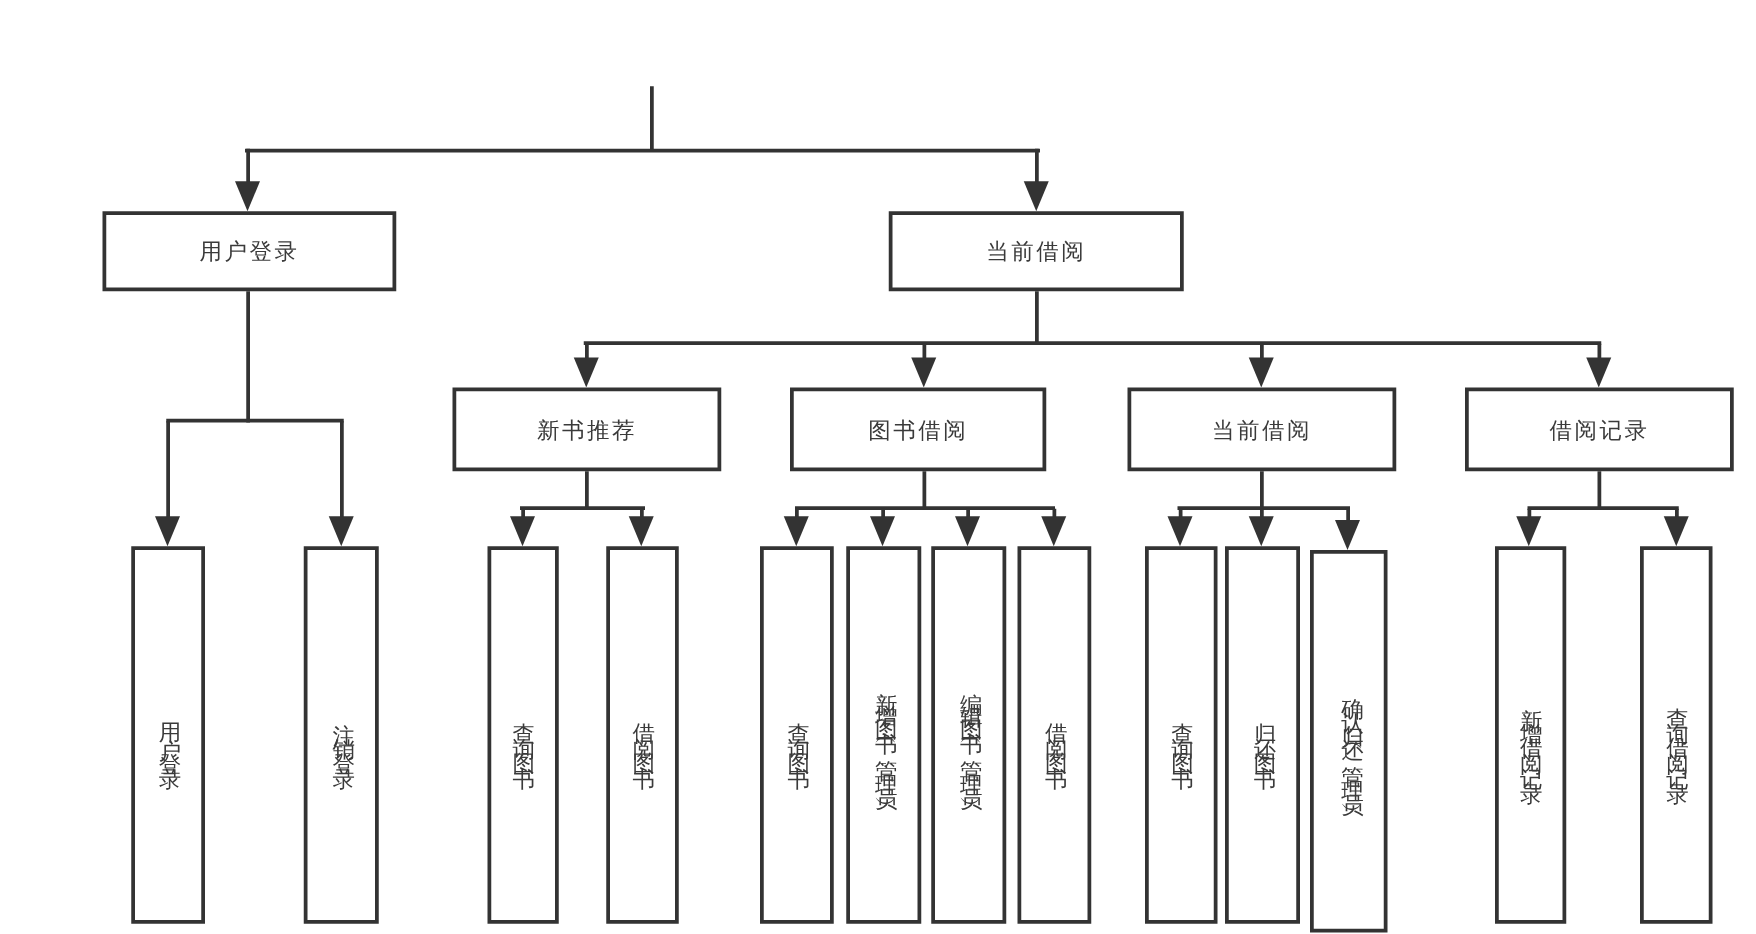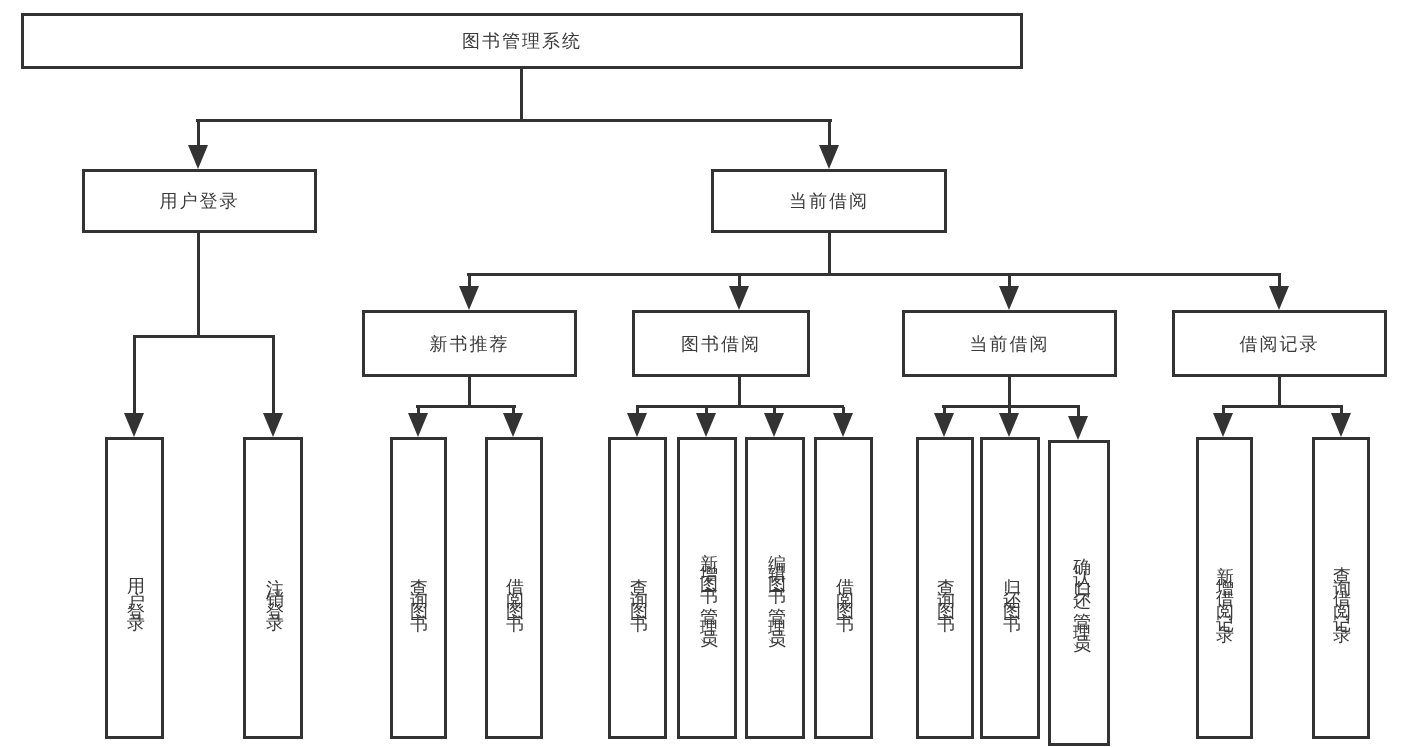--- a/index.html
+++ b/index.html
@@ -27,23 +27,20 @@
   .watermark{
     position:absolute;right:4px;top:714px;font-size:21px;letter-spacing:1px;
     color:var(--wm,#b9b1b1);white-space:nowrap;
   }
 </style>
 </head>
 <body>
 
 <div id="canvas">
 
-  <div class="node" style="left:21px;top:13px;width:1002px;height:56px;">
-    <span>图书管理系统</span>
-  </div>
 
   <div class="ln" style="left:520px;top:69px;width:3px;height:52px;"></div>
   <div class="ln" style="left:196px;top:119px;width:636px;height:3px;"></div>
   <div class="ln" style="left:197px;top:119px;width:3px;height:30px;"></div>
   <div class="ar" style="left:188px;top:145px;"></div>
   <div class="ln" style="left:828px;top:119px;width:3px;height:30px;"></div>
   <div class="ar" style="left:819px;top:145px;"></div>
 
   <div class="node" style="left:82px;top:169px;width:235px;height:64px;">
     <span>用户登录</span>
@@ -66,21 +63,21 @@
   <div class="ln" style="left:738px;top:275px;width:3px;height:15px;"></div>
   <div class="ar" style="left:729px;top:286px;"></div>
   <div class="ln" style="left:1008px;top:275px;width:3px;height:15px;"></div>
   <div class="ar" style="left:999px;top:286px;"></div>
   <div class="ln" style="left:1278px;top:275px;width:3px;height:15px;"></div>
   <div class="ar" style="left:1269px;top:286px;"></div>
 
   <div class="node" style="left:362px;top:310px;width:215px;height:67px;">
     <span>新书推荐</span>
   </div>
-  <div class="node" style="left:632px;top:310px;width:178px;height:67px;">
+  <div class="node" style="left:632px;top:310px;width:205px;height:67px;">
     <span>图书借阅</span>
   </div>
   <div class="node" style="left:902px;top:310px;width:215px;height:67px;">
     <span>当前借阅</span>
   </div>
   <div class="node" style="left:1172px;top:310px;width:215px;height:67px;">
     <span>借阅记录</span>
   </div>
 
   <div class="ln" style="left:468px;top:377px;width:3px;height:31px;"></div>

